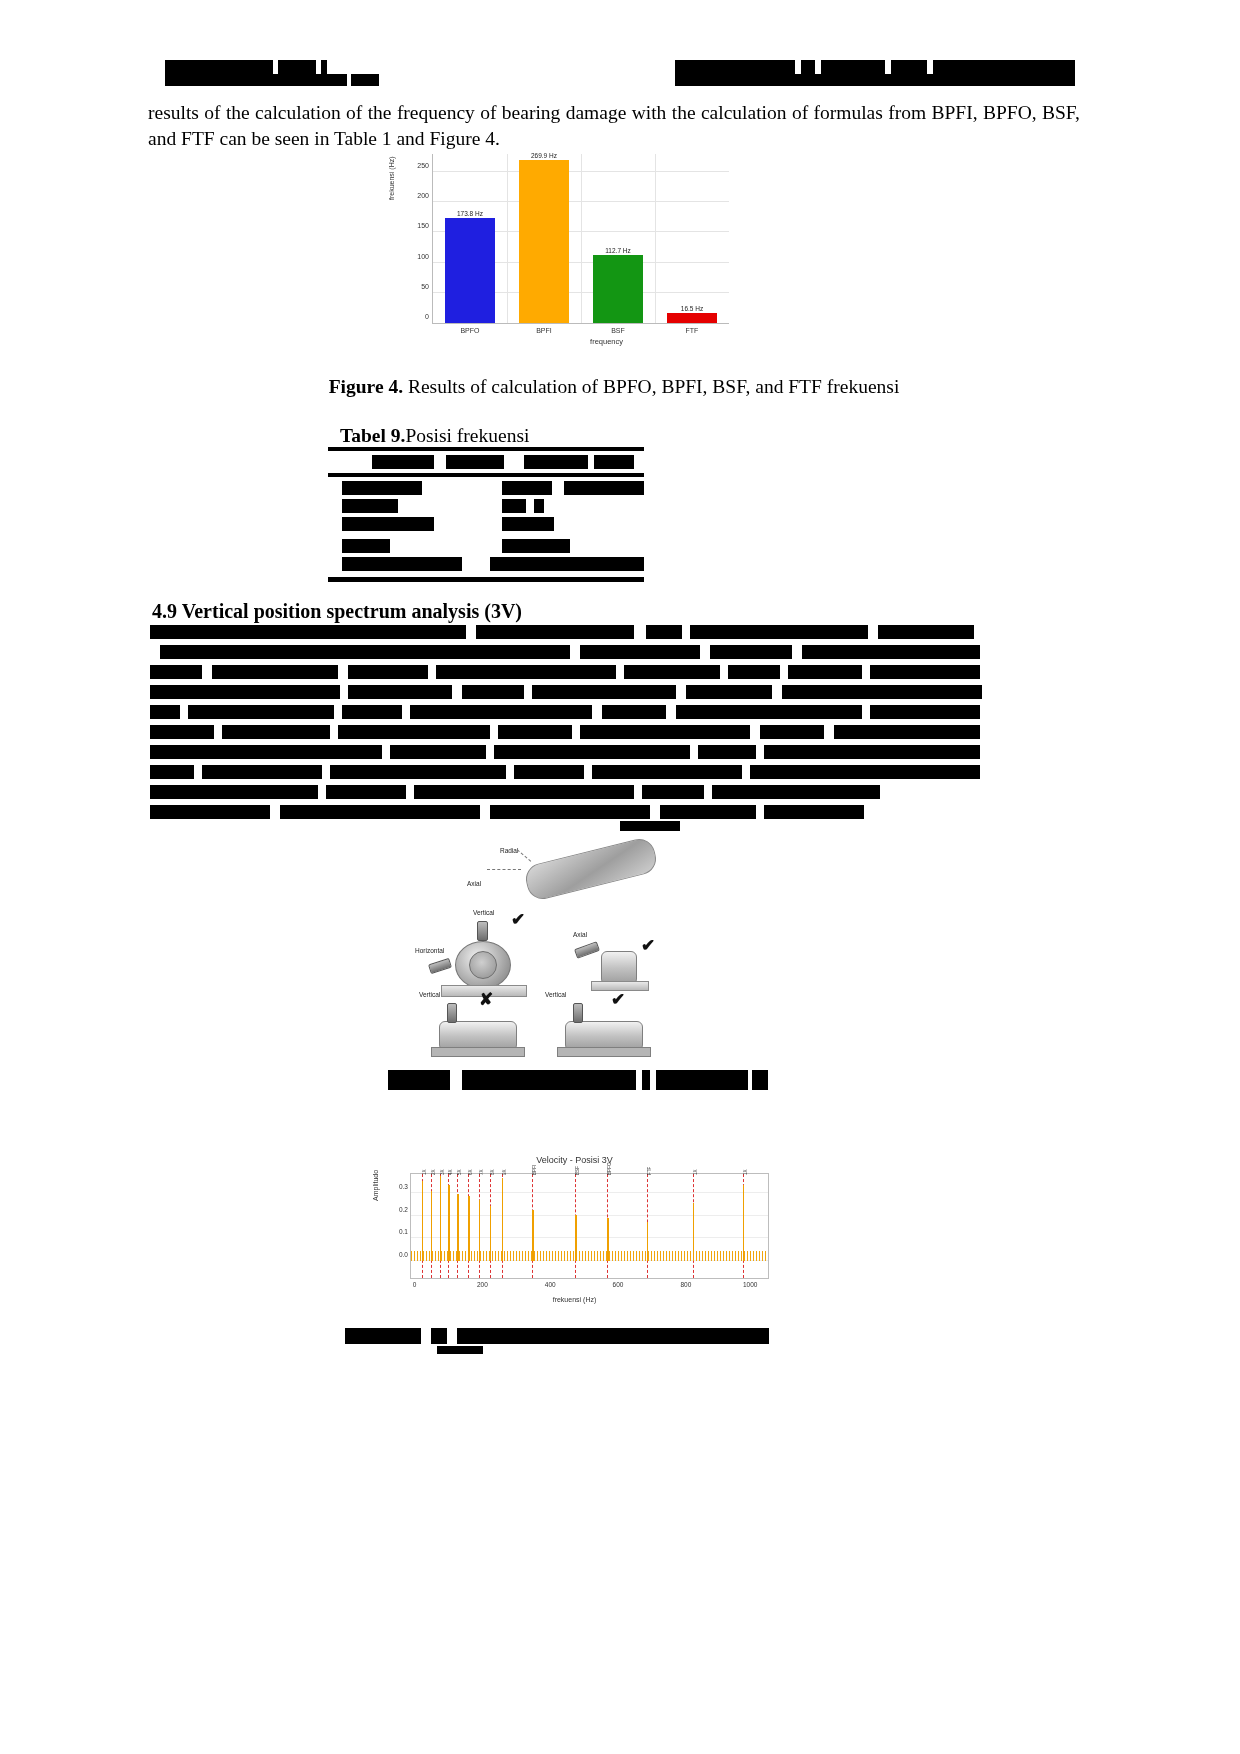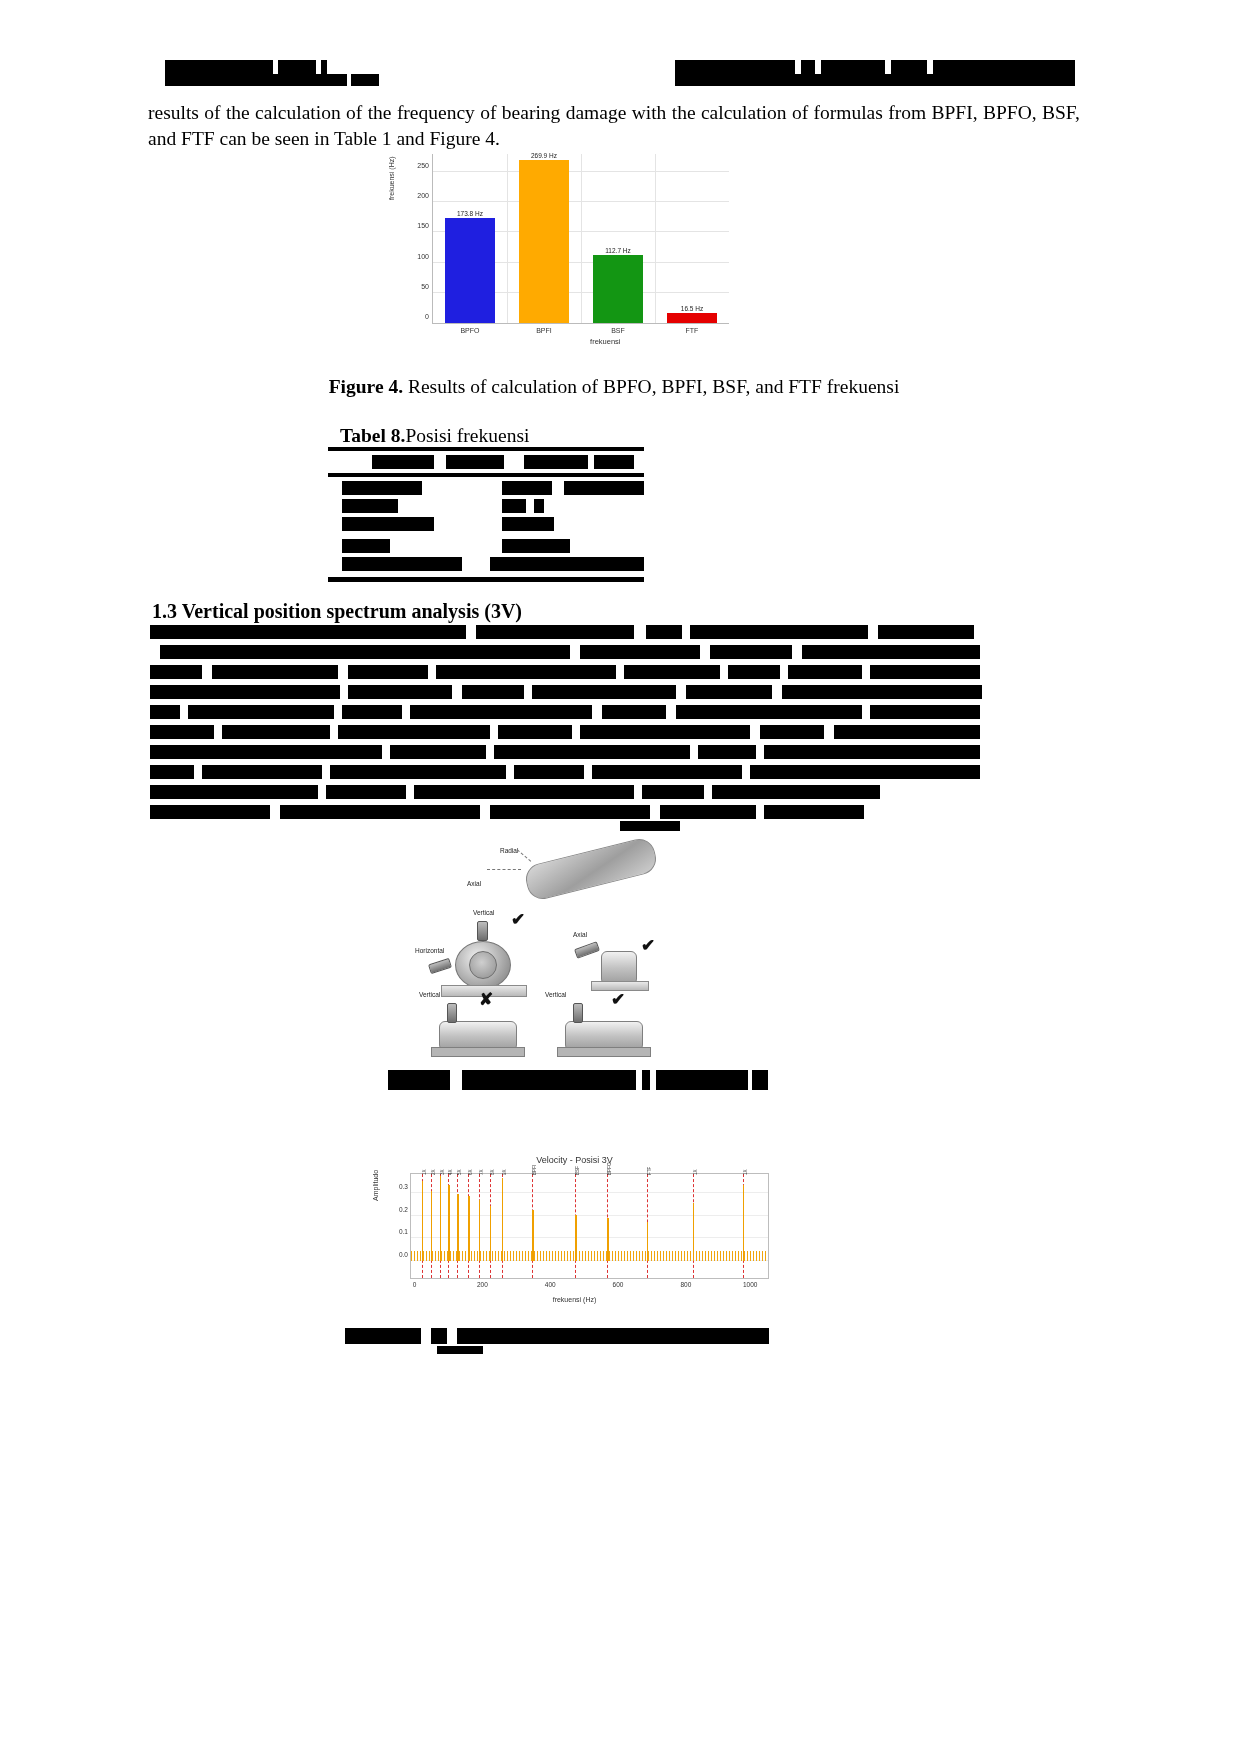--- a/index.html
+++ b/index.html
@@ -256,30 +256,30 @@
           <div class="bar-val">112.7 Hz</div>
           <div class="bar" style="height:100%; background:#139613;"></div>
           <div class="xtick">BSF</div>
         </div>
         <div class="bar-wrap" style="left:79%; width:17%; height:5.89%">
           <div class="bar-val">16.5 Hz</div>
           <div class="bar" style="height:100%; background:#e50000;"></div>
           <div class="xtick">FTF</div>
         </div>
       </div>
-      <div class="chart-xlabel">frekuensi</div>
+      <div class="chart-xlabel">frequency</div>
     </div>
   </div>
 
   <div class="caption" id="figure4-caption">
     <b>Figure  4.</b><span> Results of calculation of BPFO, BPFI, BSF, and FTF frekuensi</span>
   </div>
 
   <div id="table1-caption">
-    <b>Tabel  8.</b><span>Posisi frekuensi</span>
+    <b>Tabel  9.</b><span>Posisi frekuensi</span>
   </div>
 
   <div id="table1-block">
     <span style="left:0px;   top:0px;  width:316px; height:4px;"></span>
     <span style="left:44px;  top:8px;  width:62px;  height:14px;"></span>
     <span style="left:118px; top:8px;  width:58px;  height:14px;"></span>
     <span style="left:196px; top:8px;  width:64px;  height:14px;"></span>
     <span style="left:266px; top:8px;  width:40px;  height:14px;"></span>
     <span style="left:0px;   top:26px; width:316px; height:4px;"></span>
     <span style="left:14px;  top:34px; width:80px;  height:14px;"></span>
@@ -290,21 +290,21 @@
     <span style="left:206px; top:52px; width:10px;  height:14px;"></span>
     <span style="left:14px;  top:70px; width:92px;  height:14px;"></span>
     <span style="left:174px; top:70px; width:52px;  height:14px;"></span>
     <span style="left:14px;  top:92px; width:48px;  height:14px;"></span>
     <span style="left:174px; top:92px; width:68px;  height:14px;"></span>
     <span style="left:14px;  top:110px; width:120px; height:14px;"></span>
     <span style="left:162px; top:110px; width:154px; height:14px;"></span>
     <span style="left:0px;   top:130px; width:316px; height:5px;"></span>
   </div>
 
-  <div id="section-heading">1.3  Vertical position spectrum analysis (3V)</div>
+  <div id="section-heading">4.9  Vertical position spectrum analysis (3V)</div>
 
   <div id="body-redaction">
     <span style="left:0px;   top:0px;   width:316px; height:14px;"></span>
     <span style="left:326px; top:0px;   width:158px; height:14px;"></span>
     <span style="left:496px; top:0px;   width:36px;  height:14px;"></span>
     <span style="left:540px; top:0px;   width:178px; height:14px;"></span>
     <span style="left:728px; top:0px;   width:96px;  height:14px;"></span>
 
     <span style="left:10px;  top:20px;  width:410px; height:14px;"></span>
     <span style="left:430px; top:20px;  width:120px; height:14px;"></span>

